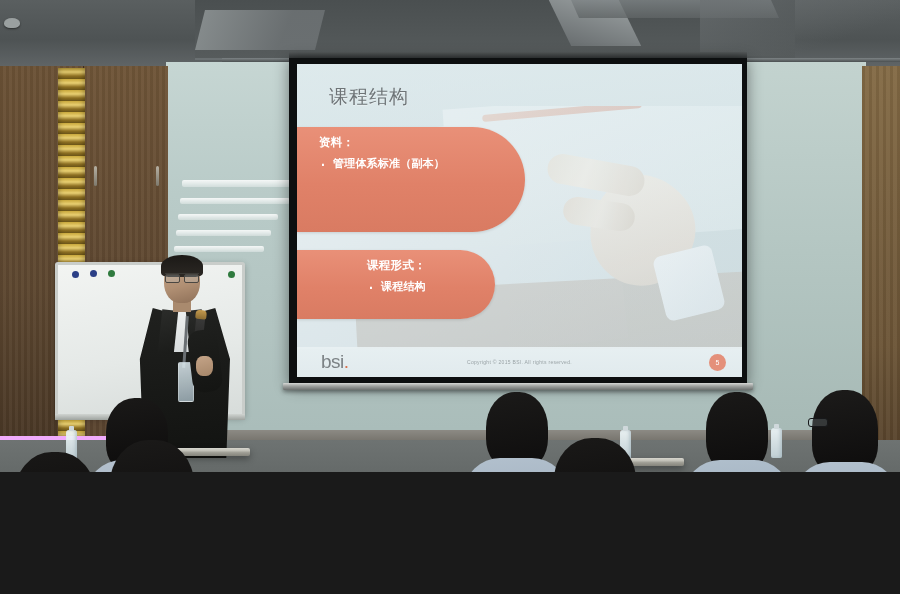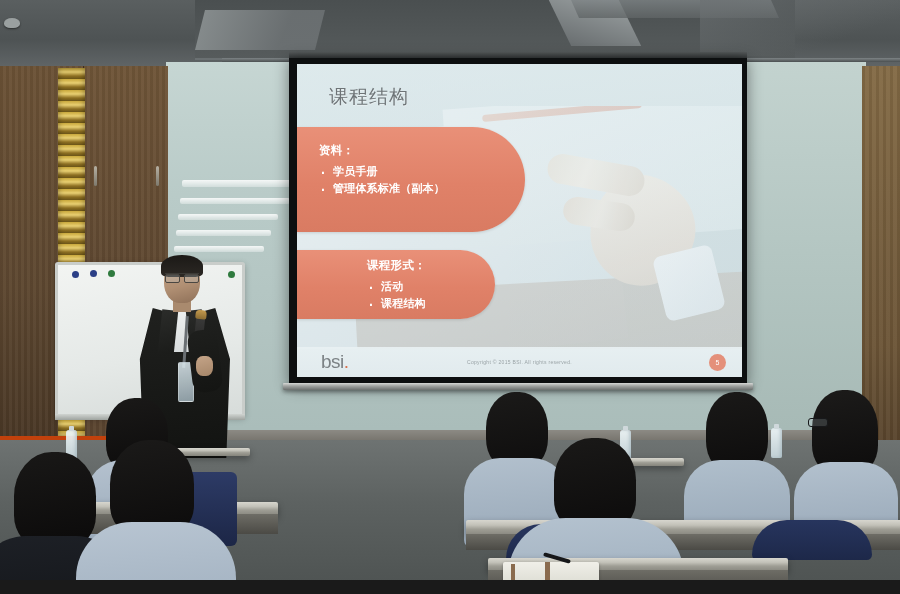--- a/index.html
+++ b/index.html
@@ -4,23 +4,23 @@
 <style>
   * { box-sizing: border-box; margin: 0; padding: 0; }
   html, body {
     width: 900px; height: 594px;
     overflow: hidden;
     background: #1a1a1a;
     font-family: "Liberation Sans", sans-serif;
   }
   #scene {
     position: relative;
-    width: 900px; height: 580px;
+    width: 900px; height: 472px;
     overflow: hidden;
-    background: #c2410c;
+    background: #f0abfc;
   }
 
   
   .ceiling {
     position: absolute; left: 0; top: 0; width: 900px; height: 72px;
     background: linear-gradient(180deg,#5a5f60 0%,#4e5354 55%,#63686a 100%);
   }
   .ceiling-soffit {
     position: absolute; left: 195px; top: 0px; width: 600px; height: 60px;
     background: linear-gradient(180deg,#4a4f50 0%,#565b5c 100%);
@@ -210,21 +210,21 @@
 
   .pill {
     position:absolute;
     background: linear-gradient(180deg,#e99078 0%,#e08168 55%,#d97b62 100%);
     color:#fff;
     box-shadow: 0 1px 3px rgba(0,0,0,.12);
   }
   .pill-1 {
     left:0px; top:63px; width:228px; height:105px;
     border-radius: 0 56px 56px 0;
-    padding: 17px 0 0 22px;
+    padding: 9px 0 0 22px;
   }
   .pill-2 {
     left:0px; top:186px; width:198px; height:69px;
     border-radius: 0 36px 36px 0;
     padding: 9px 0 0 70px;
   }
   .pill h4 {
     font-size:11.5px; font-weight:700; margin-bottom:5px; line-height:1.2;
     letter-spacing:.3px;
   }
@@ -462,29 +462,27 @@
           <div class="ph-cuff"></div>
         </div>
       </div>
       <div class="slide-haze"></div>
 
       <div class="slide-title">课程结构</div>
 
       <div class="pill pill-1">
         <h4>资料：</h4>
         <ul>
-          <li>学员手册</li>
           <li>管理体系标准（副本）</li>
         </ul>
       </div>
 
       <div class="pill pill-2">
         <h4>课程形式：</h4>
         <ul>
-          <li>活动</li>
           <li>课程结构</li>
         </ul>
       </div>
 
       <div class="slide-footer">
         <div class="bsi-logo"><span>bsi</span><span class="dot">.</span></div>
         <div class="slide-copy">Copyright © 2015 BSI. All rights reserved.</div>
         <div class="page-badge">5</div>
       </div>
 

